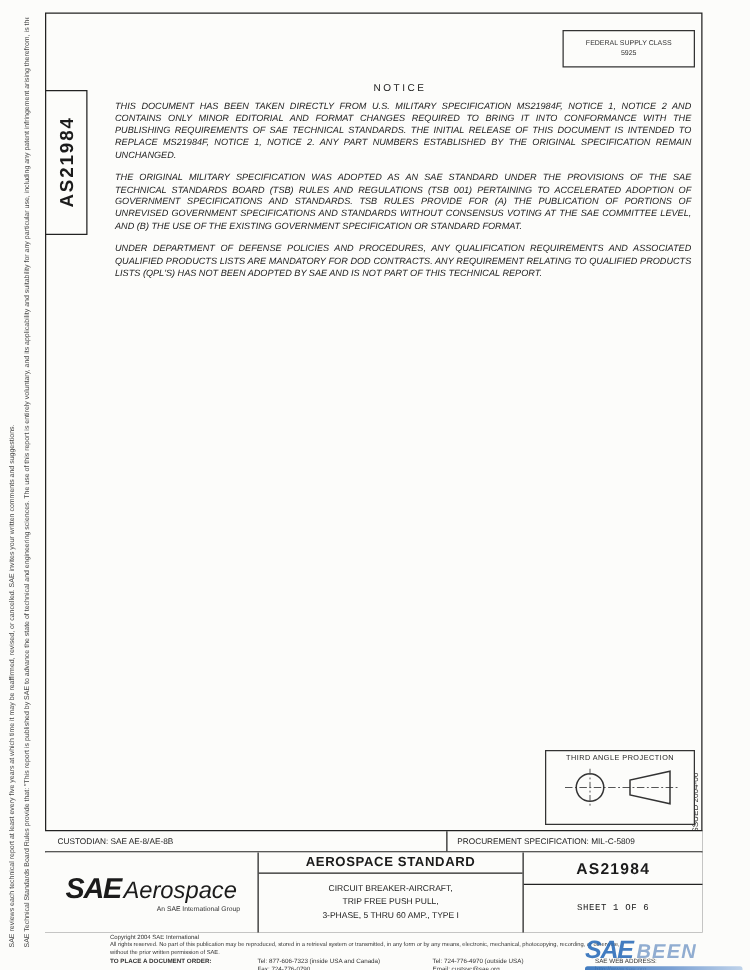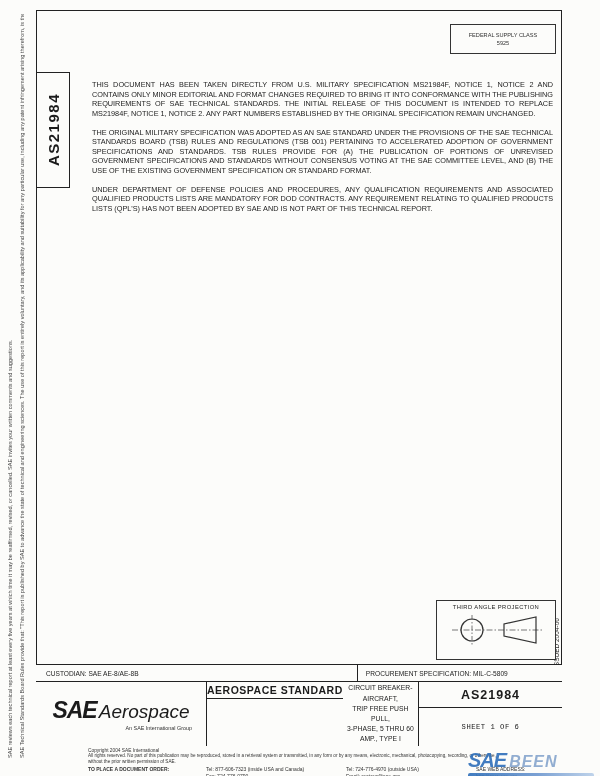--- a/index.html
+++ b/index.html
@@ -20,21 +20,21 @@
                  font-size:15px; letter-spacing:1.5px; }
 
   .class-box { position:absolute; left:450px; top:24px; width:106px; height:30px; border:1px solid #333;
                font-size:5.6px; color:#333; text-align:center; display:flex; flex-direction:column;
                justify-content:center; gap:2px; }
 
   .notice-head { position:absolute; left:90px; top:66px; width:460px; text-align:center;
                  font-size:8px; letter-spacing:2px; color:#222; }
   .notice-text { position:absolute; left:92px; top:80px; width:461px; font-size:7.3px; line-height:1.32;
                  text-align:justify; color:#222; }
-  .notice-text p { margin-bottom:9px; }
+  .notice-text p { margin-bottom:9px;font-style:italic; }
 
   .issued { position:absolute; left:553px; top:550px; height:118px; writing-mode:vertical-rl;
             transform:rotate(180deg); font-size:6.5px; color:#333; white-space:nowrap; }
 
   .proj-box { position:absolute; left:436px; top:600px; width:120px; height:60px; border:1.2px solid #333;
               background:#fcfcfa; }
   .proj-label { font-size:5.8px; text-align:center; margin-top:3px; letter-spacing:0.4px; color:#222; }
   .proj-symbol { display:flex; justify-content:center; margin-top:2px; }
 
   .custodian-row { position:absolute; left:36px; top:664px; width:526px; height:18px;
@@ -42,21 +42,21 @@
   .cust-cell { flex:0 0 61%; display:flex; align-items:center; padding-left:10px; font-size:6.6px; }
   .proc-cell { flex:1; border-left:1.4px solid #222; display:flex; align-items:center; padding-left:8px; font-size:6.6px; }
 
   .title-block { position:absolute; left:36px; top:682px; width:526px; height:64px; display:flex; background:#fcfcfa; }
   .tb-left { width:170px; display:flex; flex-direction:column; justify-content:center; align-items:center; }
   .logo-row { display:flex; align-items:baseline; }
   .logo-sae { font-size:23px; font-weight:bold; font-style:italic; letter-spacing:-1px; }
   .logo-aero { font-size:19px; font-style:italic; margin-left:2px; }
   .logo-tag { font-size:5.4px; margin-top:1px; align-self:flex-end; margin-right:14px; color:#333; }
   .tb-mid { width:213px; border-left:1.4px solid #222; border-right:1.4px solid #222;
-            display:flex; flex-direction:row; }
+            display:flex; flex-direction:column; }
   .tb-mid-head { height:17px; border-bottom:1.2px solid #222; display:flex; align-items:center;
                  justify-content:center; font-weight:bold; font-size:10.5px; letter-spacing:0.5px; }
   .tb-mid-body { flex:1; display:flex; flex-direction:column; align-items:center; justify-content:center;
                  font-size:6.8px; line-height:1.5; text-align:center; }
   .tb-right { flex:1; display:flex; flex-direction:column; }
   .tb-right-head { height:26px; border-bottom:1.2px solid #222; display:flex; align-items:center;
                    justify-content:center; font-weight:bold; font-size:12.5px; letter-spacing:1px; }
   .tb-right-sheet { flex:1; display:flex; align-items:center; justify-content:center; font-size:7.2px; letter-spacing:0.5px;font-family:Liberation Mono, monospace; }
 
   .footer { position:absolute; left:36px; top:748px; width:526px; color:#333; }
@@ -87,20 +87,21 @@
 
   <div class="as-box">
     <span>AS21984</span>
   </div>
 
   <div class="class-box">
     <div>FEDERAL SUPPLY CLASS</div>
     <div>5925</div>
   </div>
 
+  <div class="notice-head">NOTICE</div>
 
   <div class="notice-text">
     <p>THIS DOCUMENT HAS BEEN TAKEN DIRECTLY FROM U.S. MILITARY SPECIFICATION MS21984F, NOTICE 1, NOTICE 2 AND CONTAINS ONLY MINOR EDITORIAL AND FORMAT CHANGES REQUIRED TO BRING IT INTO CONFORMANCE WITH THE PUBLISHING REQUIREMENTS OF SAE TECHNICAL STANDARDS.  THE INITIAL RELEASE OF THIS DOCUMENT IS INTENDED TO REPLACE MS21984F, NOTICE 1, NOTICE 2.  ANY PART NUMBERS ESTABLISHED BY THE ORIGINAL SPECIFICATION REMAIN UNCHANGED.</p>
     <p>THE ORIGINAL MILITARY SPECIFICATION WAS ADOPTED AS AN SAE STANDARD UNDER THE PROVISIONS OF THE SAE TECHNICAL STANDARDS BOARD (TSB) RULES AND REGULATIONS (TSB 001) PERTAINING TO ACCELERATED ADOPTION OF GOVERNMENT SPECIFICATIONS AND STANDARDS.  TSB RULES PROVIDE FOR (A) THE PUBLICATION OF PORTIONS OF UNREVISED GOVERNMENT SPECIFICATIONS AND STANDARDS WITHOUT CONSENSUS VOTING AT THE SAE COMMITTEE LEVEL, AND (B) THE USE OF THE EXISTING GOVERNMENT SPECIFICATION OR STANDARD FORMAT.</p>
     <p>UNDER DEPARTMENT OF DEFENSE POLICIES AND PROCEDURES, ANY QUALIFICATION REQUIREMENTS AND ASSOCIATED QUALIFIED PRODUCTS LISTS ARE MANDATORY FOR DOD CONTRACTS.  ANY REQUIREMENT RELATING TO QUALIFIED PRODUCTS LISTS (QPL'S) HAS NOT BEEN ADOPTED BY SAE AND IS NOT PART OF THIS TECHNICAL REPORT.</p>
   </div>
 
   <div class="issued">ISSUED 2004-06</div>
 
   <div class="proj-box">

